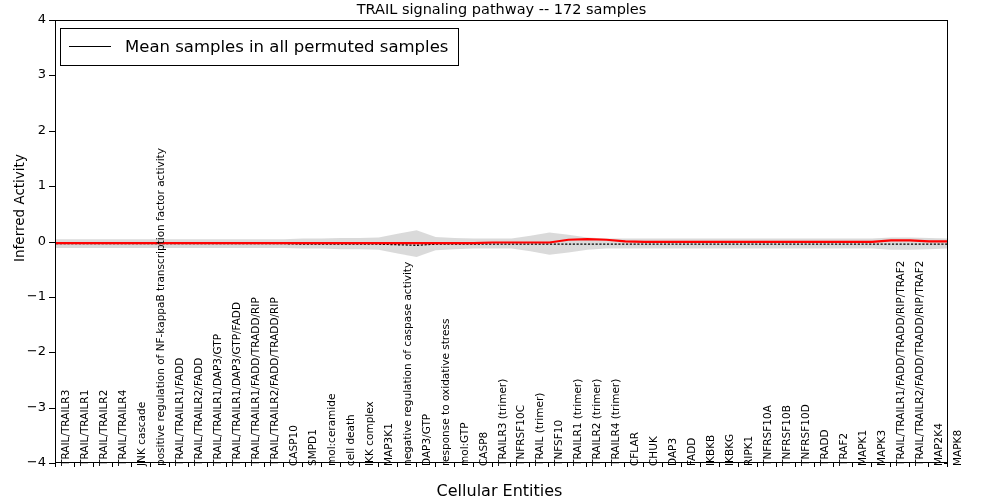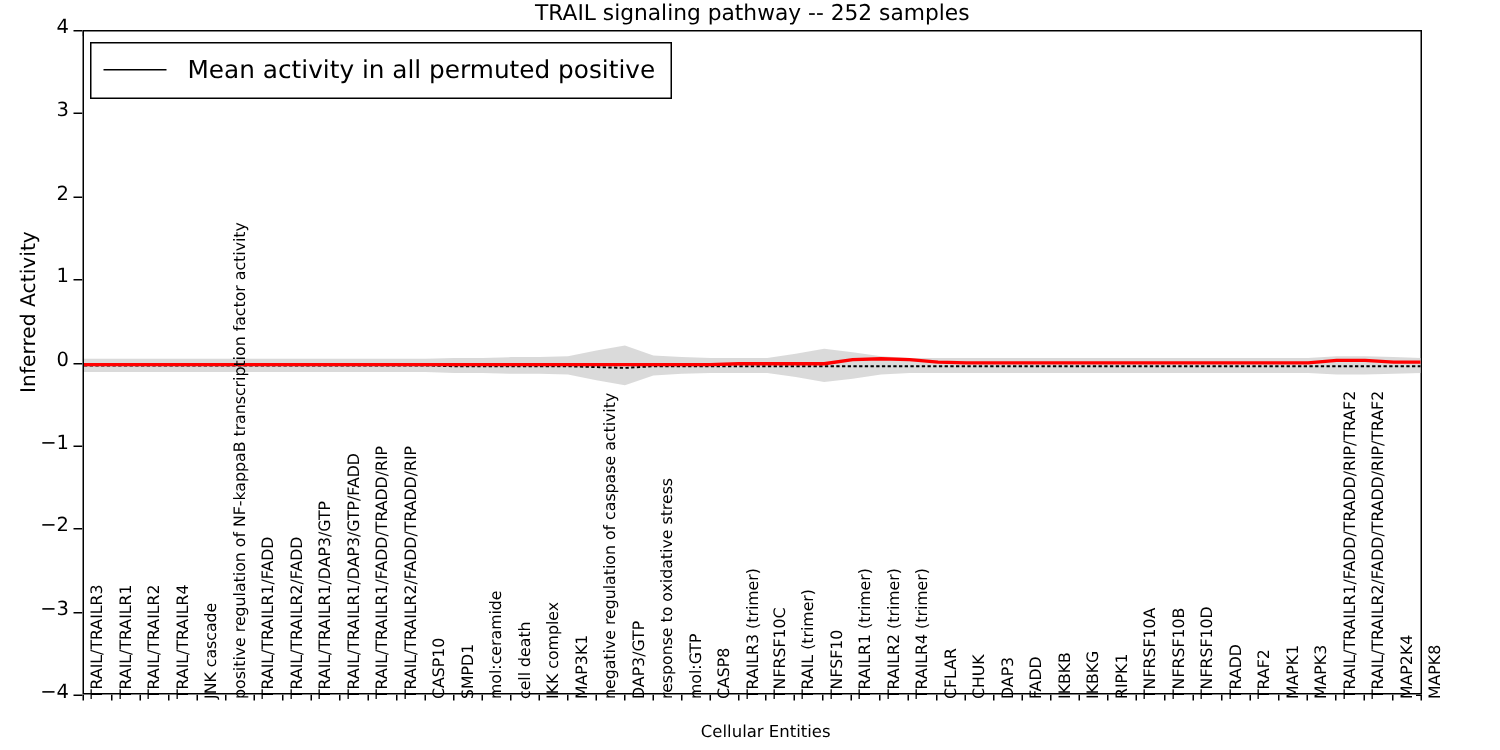--- a/index.html
+++ b/index.html
@@ -44,22 +44,22 @@
   .xtick-mark.top{top:20px;height:4px;}
   .xlabel{
     position:absolute;
     font-size:10.5px;color:#000;
     white-space:nowrap;
     transform-origin:left top;
     transform:rotate(-90deg);
     text-align:left;
   }
   .x-axis-title{
-    position:absolute;left:64px;top:481px;width:893px;
-    text-align:center;font-size:11px;color:#000;
+    position:absolute;left:53px;top:481px;width:893px;
+    text-align:center;font-size:16px;color:#000;
   }
 
   
   .legend{
     position:absolute;left:60px;top:28px;
     border:1.2px solid #000;background:#fff;
     padding:5px 10px 6px 8px;
     box-sizing:border-box;
     z-index:40;
   }
@@ -68,21 +68,21 @@
   .legend-text{font-size:16.5px;color:#000;white-space:nowrap;}
 
   
   svg.data-layer{position:absolute;left:0;top:0;width:893px;height:443px;display:block;}
 </style>
 </head>
 <body>
 
 <div id="root">
 
-  <div class="chart-title">TRAIL signaling pathway -- 252 samples</div>
+  <div class="chart-title">TRAIL signaling pathway -- 172 samples</div>
 
   <div class="y-axis-title">Inferred Activity</div>
 
   <div id="ytick-layer">
       <div class="ytick-label" style="left: 0px; width: 46px; top: 11px;">4</div>
       <div class="ytick-mark" style="top: 20px;"></div>
       <div class="ytick-mark right" style="top: 20px;"></div>
       <div class="ytick-label" style="left: 0px; width: 46px; top: 66.375px;">3</div>
       <div class="ytick-mark" style="top: 75.375px;"></div>
       <div class="ytick-mark right" style="top: 75.375px;"></div>
@@ -266,17 +266,17 @@
       <div class="xlabel" style="left: 913.043px; top: 466px;">TRAIL/TRAILR2/FADD/TRADD/RIP/TRAF2</div>
       <div class="xlabel" style="left: 932.021px; top: 466px;">MAP2K4</div>
       <div class="xlabel" style="left: 951px; top: 466px;">MAPK8</div>
     </div>
 
   <div class="x-axis-title">Cellular Entities</div>
 
   <div class="legend">
     <div class="legend-row">
       <span class="legend-swatch" id="sw0" style="border-top-color: rgb(0, 0, 0);"></span>
-      <span class="legend-text">Mean activity in all permuted positive</span>
+      <span class="legend-text">Mean samples in all permuted samples</span>
     </div>
   </div>
 
 </div>
 
 </body></html>

